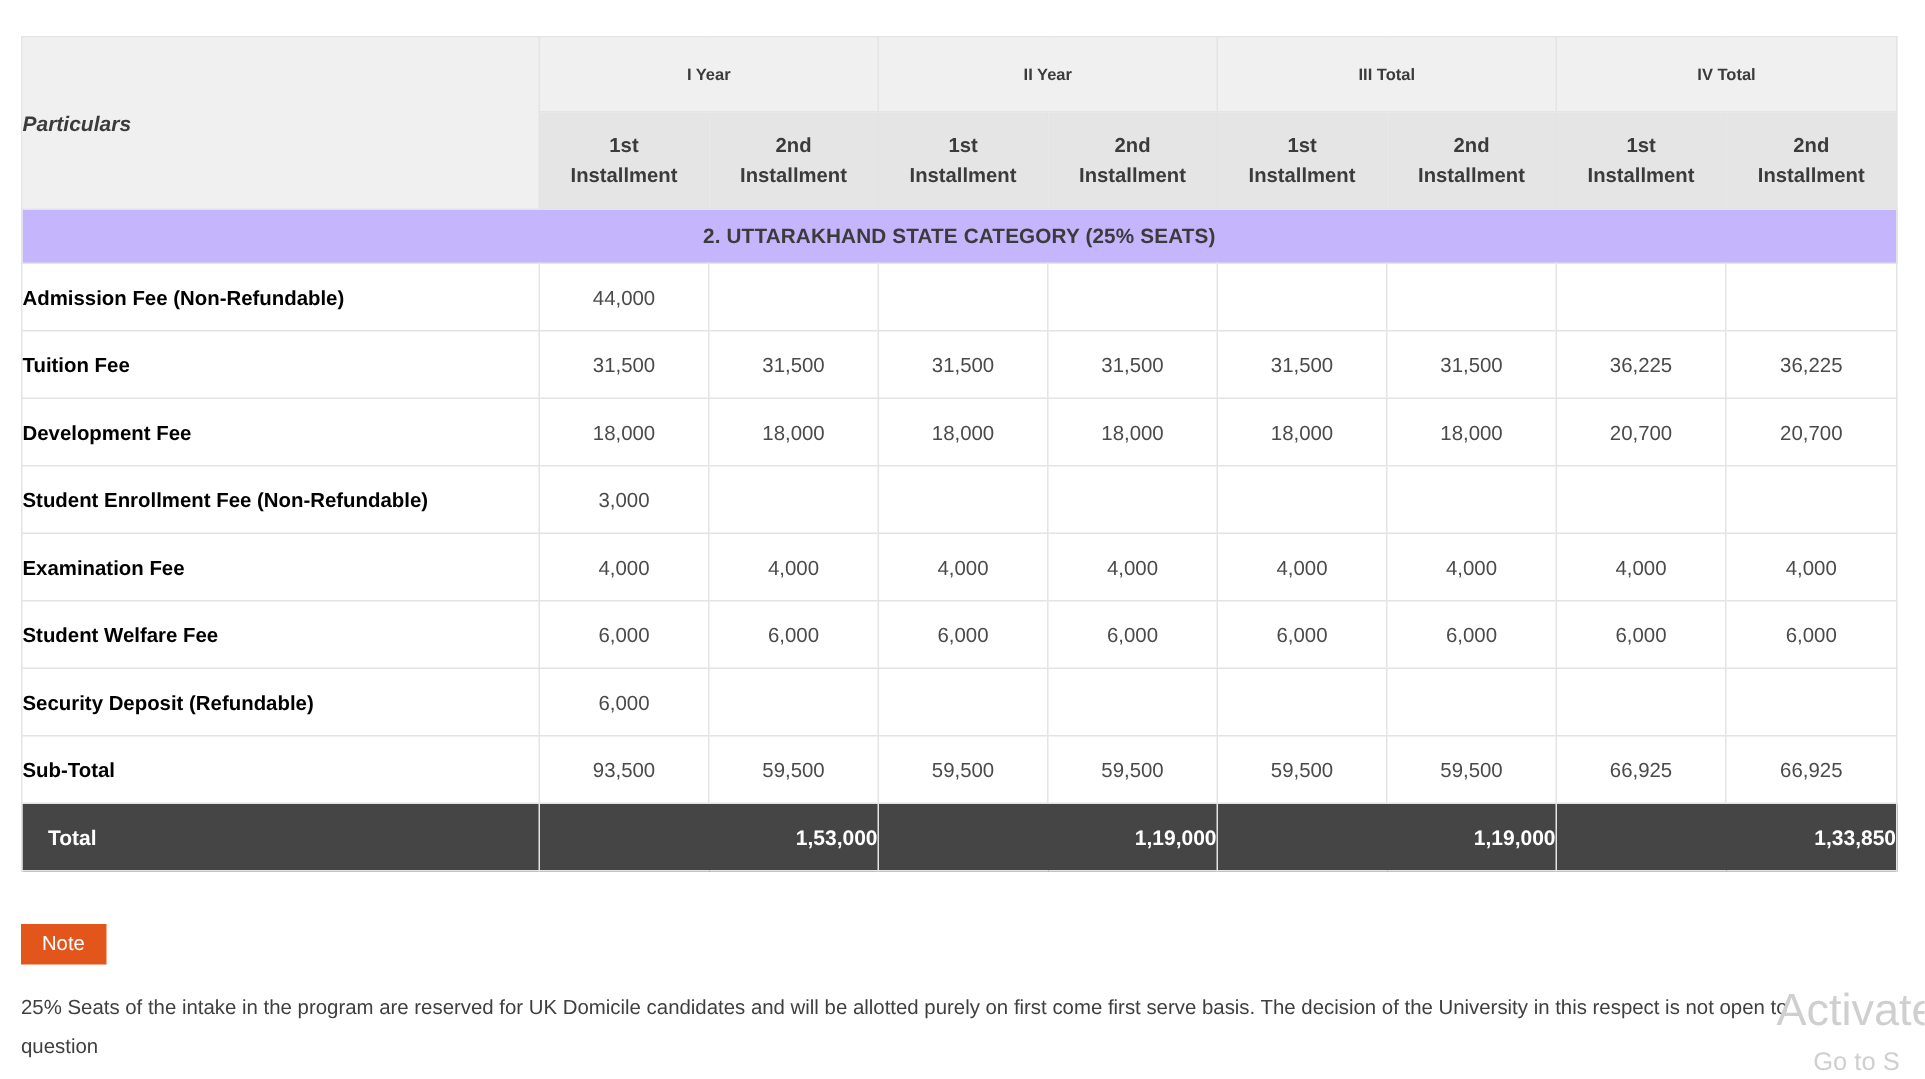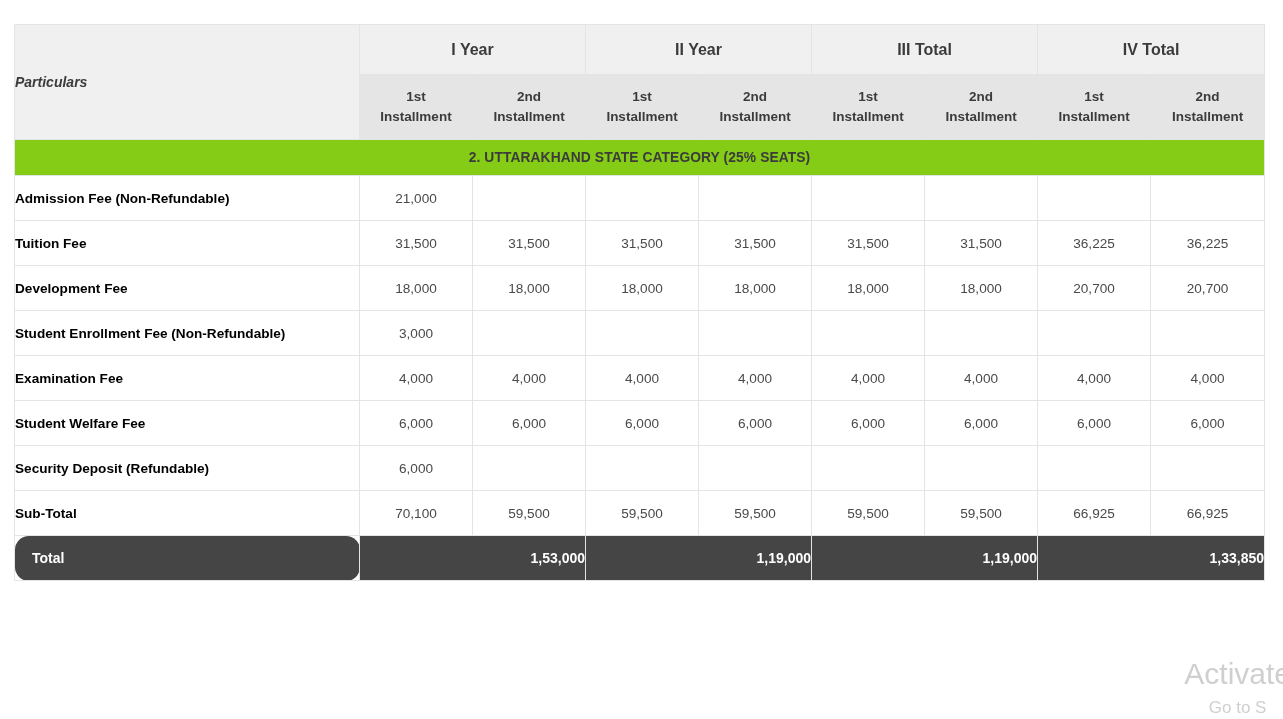--- a/index.html
+++ b/index.html
@@ -40,39 +40,39 @@
     color: #3b3b3b;
     padding: 0 0 12px 13px;
     vertical-align: bottom;
     height: 115px;
     font-style: italic;
   }
   .hdr-year {
     background: #f0f0f0;
     text-align: center;
     font-weight: bold;
-    font-size: 16px;
+    font-size: 11px;
     color: #3b3b3b;
     height: 50px;
   }
   .hdr-inst {
     background: #e5e5e5;
     text-align: center;
     font-weight: bold;
     font-size: 13.5px;
     line-height: 20px;
     color: #3b3b3b;
     height: 65px;
     padding: 0 4px;
   }
   .hdr-inst .l1 { display: block; }
   .hdr-inst .l2 { display: block; }
   
   .cat-row td {
-    background: #84cc16;
+    background: #c4b5fd;
     text-align: center;
     font-weight: bold;
     font-size: 13.8px;
     color: #3b3b3b;
     height: 36px;
     letter-spacing: 0.1px;
   }
   
   .lbl {
     text-align: left;
@@ -95,21 +95,20 @@
     background: #454545;
     color: #ffffff;
     border: 1px solid #d9d9d9;
     height: 45px;
     font-weight: bold;
     font-size: 14px;
   }
   .total-row td.lbl-total {
     text-align: left;
     padding-left: 17px;
-    border-radius: 14px;
   }
   .total-row td.val-total {
     text-align: right;
   }
   
   .note-wrap { margin-top: 35px; }
   .note-badge {
     display: inline-block;
     background: #e2561c;
     color: #ffffff;
@@ -199,21 +198,21 @@
         </th>
       </tr>
     </thead>
     <tbody>
       <tr class="cat-row">
         <td colspan="9">2. UTTARAKHAND STATE CATEGORY (25% SEATS)</td>
       </tr>
 
       <tr>
         <td class="lbl">Admission Fee (Non-Refundable)</td>
-        <td class="num">21,000</td>
+        <td class="num">44,000</td>
         <td class="num"></td>
         <td class="num"></td>
         <td class="num"></td>
         <td class="num"></td>
         <td class="num"></td>
         <td class="num"></td>
         <td class="num"></td>
       </tr>
 
       <tr>
@@ -283,39 +282,43 @@
         <td class="num"></td>
         <td class="num"></td>
         <td class="num"></td>
         <td class="num"></td>
         <td class="num"></td>
         <td class="num"></td>
       </tr>
 
       <tr class="row-subtotal">
         <td class="lbl">Sub-Total</td>
-        <td class="num">70,100</td>
+        <td class="num">93,500</td>
         <td class="num">59,500</td>
         <td class="num">59,500</td>
         <td class="num">59,500</td>
         <td class="num">59,500</td>
         <td class="num">59,500</td>
         <td class="num">66,925</td>
         <td class="num">66,925</td>
       </tr>
 
       <tr class="total-row">
         <td class="lbl-total">Total</td>
         <td class="val-total" colspan="2">1,53,000</td>
         <td class="val-total" colspan="2">1,19,000</td>
         <td class="val-total" colspan="2">1,19,000</td>
         <td class="val-total" colspan="2">1,33,850</td>
       </tr>
     </tbody>
   </table>
 
+  <div class="note-wrap">
+    <span class="note-badge">Note</span>
+    <div class="note-text">25% Seats of the intake in the program are reserved for UK Domicile candidates and will be allotted purely on first come first serve basis. The decision of the University in this respect is not open to question</div>
+  </div>
 
   <div class="watermark">
     <span>Activate</span>
     <span class="wm2">Go to S</span>
   </div>
 
 </div>
 
 </body></html>

